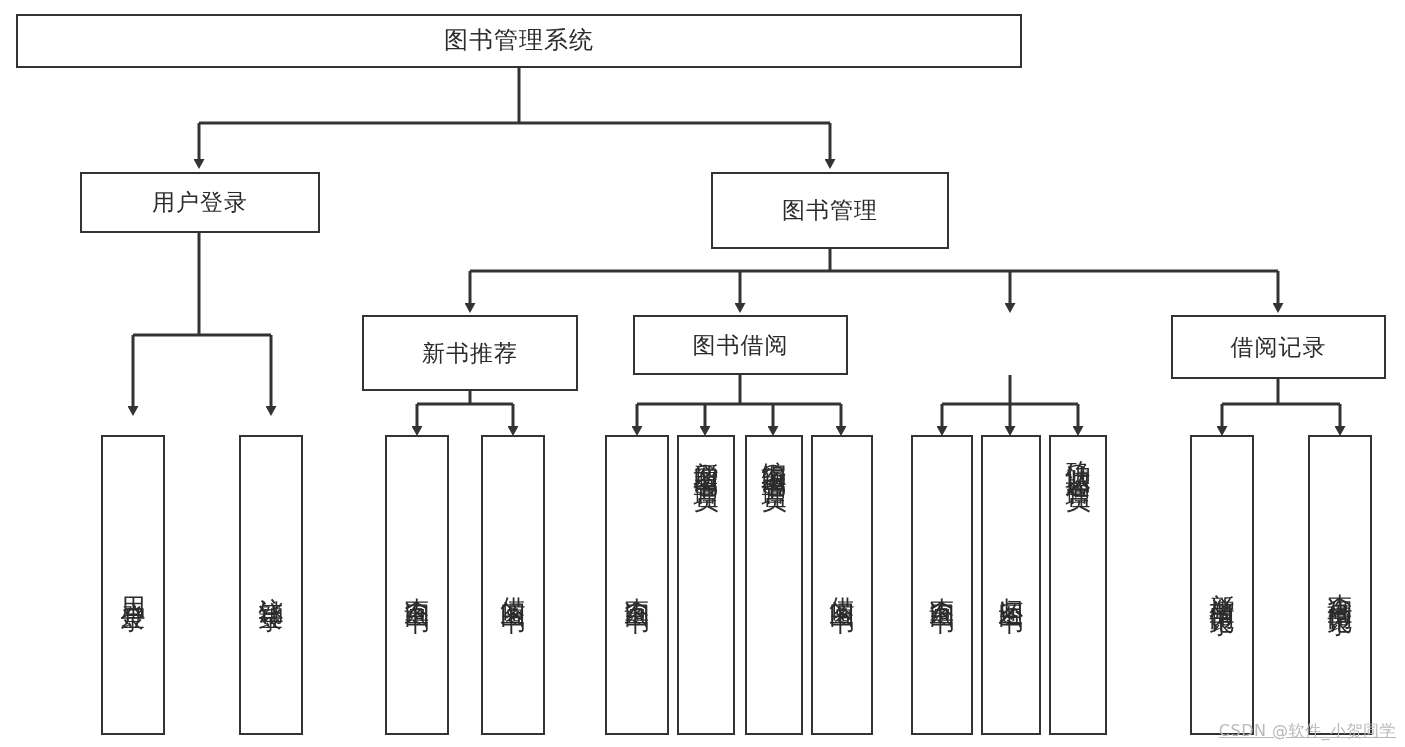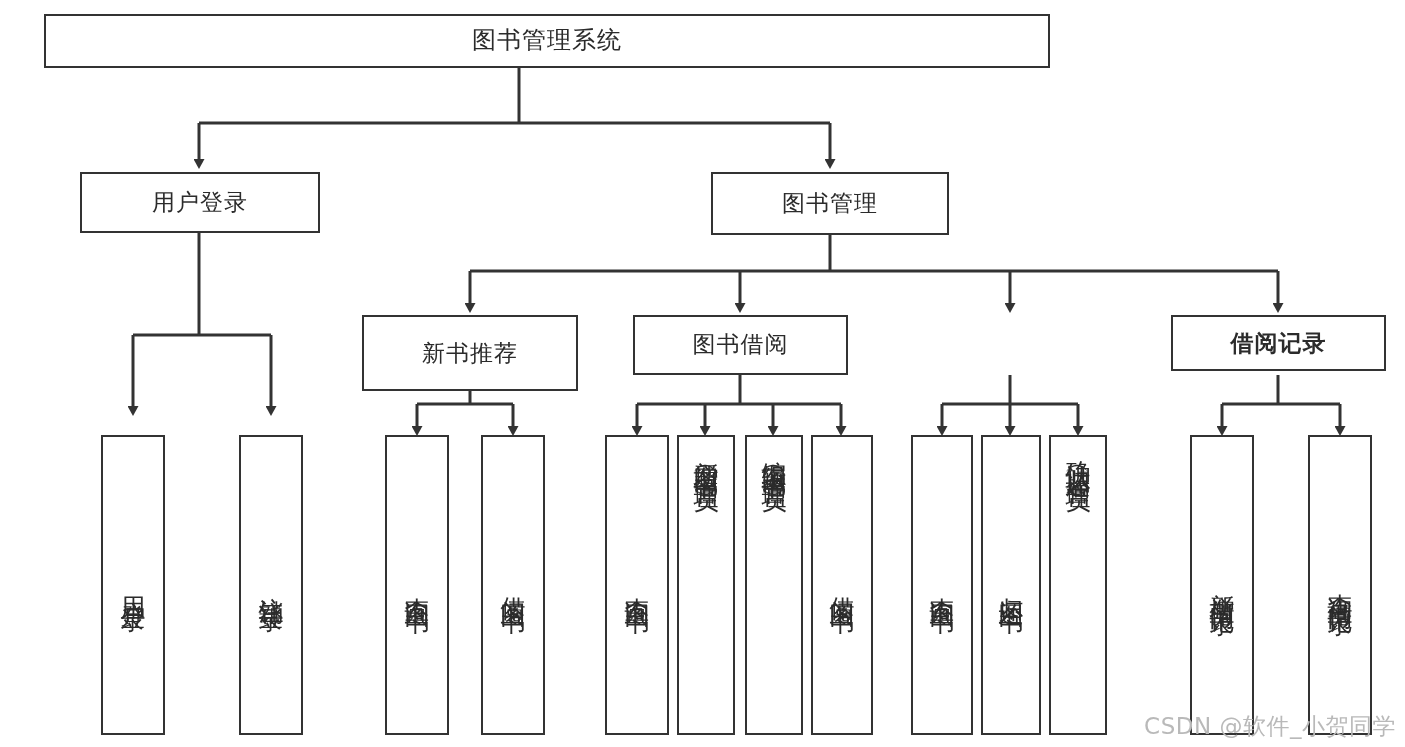--- a/index.html
+++ b/index.html
@@ -66,25 +66,26 @@
     white-space: nowrap;
   }
   .node.vert.mid {
     align-items: center;
     padding-top: 0;
   }
   #watermark {
     position: absolute;
     right: 9px;
     bottom: 5px;
-    font-size: 23px;
+    font-size: 16px;
     color: #b9b9b9;
     letter-spacing: 0.5px;
     white-space: nowrap;
     font-family: "DejaVu Sans", "Liberation Sans", sans-serif;
+    text-decoration: underline;
   }
 </style>
 </head>
 <body>
 
 <div id="diagram-root">
 
   <svg id="diagram-svg" viewBox="0 0 1405 747" xmlns="http://www.w3.org/2000/svg">
     <defs>
       <marker id="arrowhead" markerWidth="10" markerHeight="11" refX="1" refY="5.5" orient="auto" markerUnits="userSpaceOnUse">
@@ -130,38 +131,38 @@
       <path d="M1010,404 L1010,427" marker-end="url(#arrowhead)"></path>
       <path d="M1078,404 L1078,427" marker-end="url(#arrowhead)"></path>
 
       <path d="M1278,375 L1278,404"></path>
       <path d="M1222,404 L1340,404"></path>
       <path d="M1222,404 L1222,427" marker-end="url(#arrowhead)"></path>
       <path d="M1340,404 L1340,427" marker-end="url(#arrowhead)"></path>
     </g>
   </svg>
 
-  <div class="node horiz root" style="left:16px; top:14px; width:1006px; height:54px;margin-left:28px;">
+  <div class="node horiz root" style="left:16px; top:14px; width:1006px; height:54px;">
     <span class="node-label">图书管理系统</span>
   </div>
 
   <div class="node horiz" style="left:80px; top:172px; width:240px; height:61px;">
     <span class="node-label">用户登录</span>
   </div>
-  <div class="node horiz" style="left:711px; top:172px; width:238px; height:63px;">
+  <div class="node horiz" style="left:711px; top:172px; width:238px; height:77px;">
     <span class="node-label">图书管理</span>
   </div>
 
   <div class="node horiz" style="left:362px; top:315px; width:216px; height:76px;">
     <span class="node-label">新书推荐</span>
   </div>
-  <div class="node horiz" style="left:633px; top:315px; width:215px; height:60px;font-family:Liberation Serif, serif;">
+  <div class="node horiz" style="left:633px; top:315px; width:215px; height:60px;">
     <span class="node-label">图书借阅</span>
   </div>
-  <div class="node horiz" style="left:1171px; top:315px; width:215px; height:56px;font-weight:bold;">
+  <div class="node horiz" style="left:1171px; top:315px; width:215px; height:64px;">
     <span class="node-label">借阅记录</span>
   </div>
 
   <div class="node vert mid" style="left:101px; top:435px; width:64px; height:300px;">
     <span class="node-label">用户登录</span>
   </div>
   <div class="node vert mid" style="left:239px; top:435px; width:64px; height:300px;">
     <span class="node-label">注销登录</span>
   </div>
 

